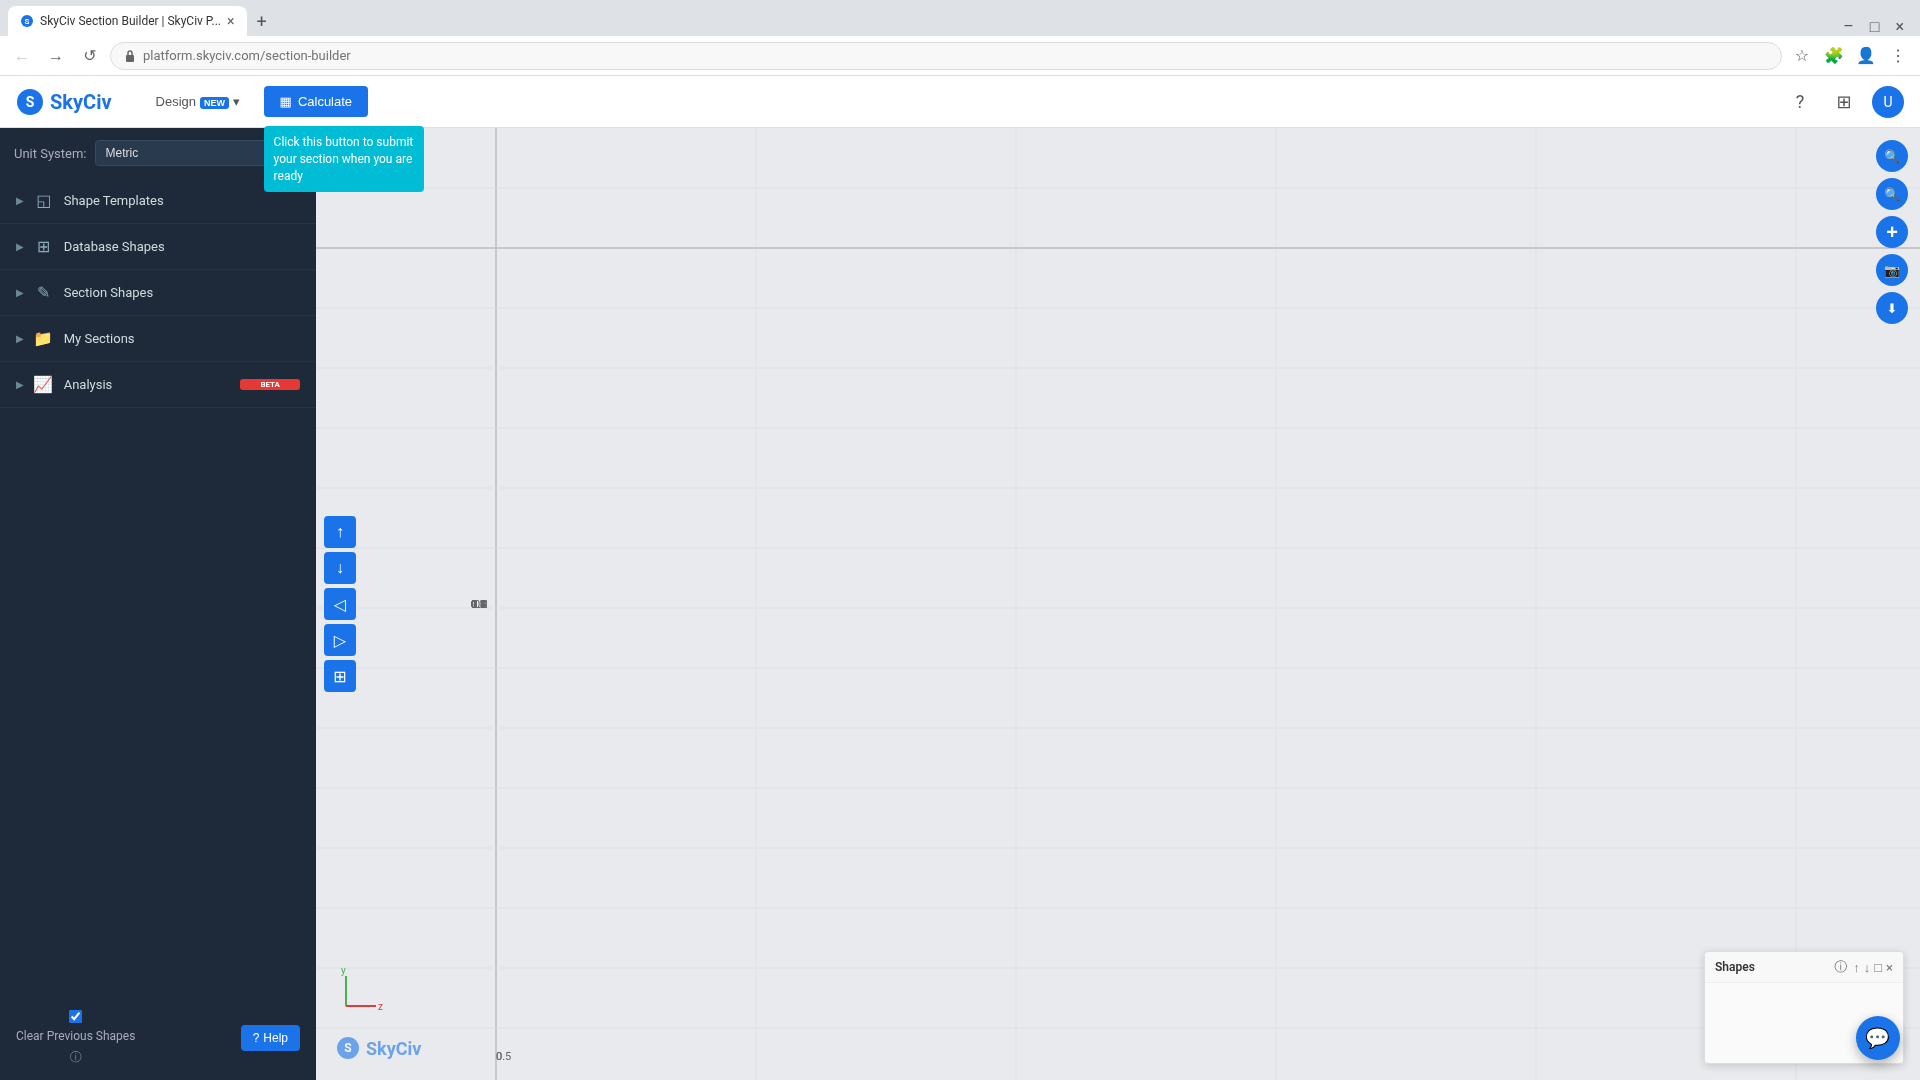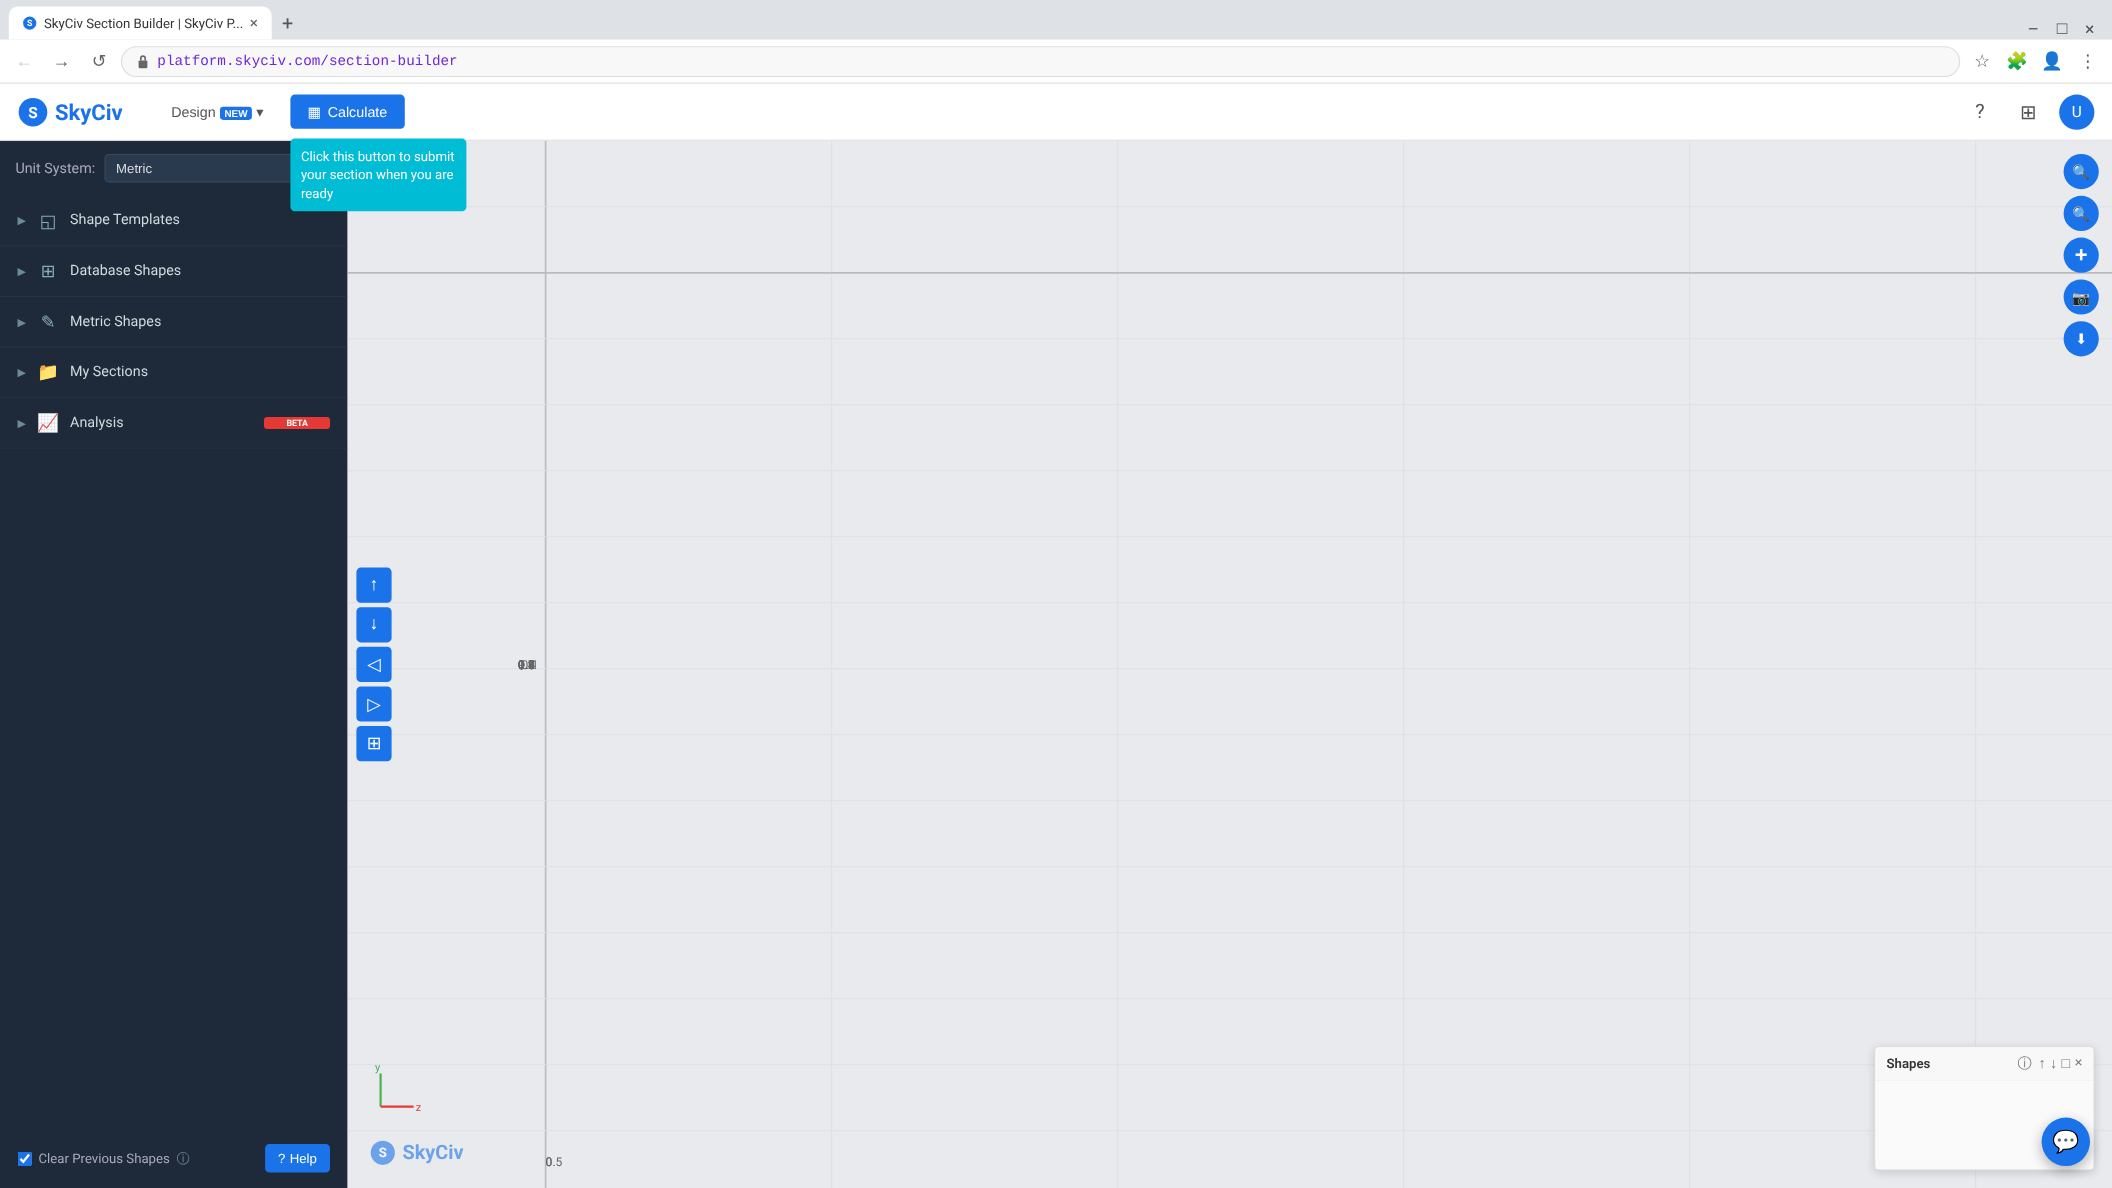--- a/index.html
+++ b/index.html
@@ -57,21 +57,21 @@
       border: 1px solid #ddd;
       border-radius: 14px;
       padding: 0 12px;
       font-size: 13px;
       color: #333;
       background: #f8f8f8;
       display: flex;
       align-items: center;
       gap: 6px;
     }
-    .address-text { flex: 1; font-size: 13px; color: #6d28d9; font-family: Liberation Mono, monospace; }
+    .address-text { flex: 1; font-size: 13px; color: #737373; }
     .nav-actions { display: flex; gap: 4px; }
     .nav-action-btn { width: 28px; height: 28px; display: flex; align-items: center; justify-content: center; color: #555; cursor: pointer; border-radius: 50%; font-size: 16px; }
 
     
     .app-container {
       flex: 1;
       display: flex;
       flex-direction: column;
       overflow: hidden;
     }
@@ -184,21 +184,21 @@
     .sidebar-arrow { font-size: 10px; color: #6a8a9a; }
     .sidebar-item-icon { font-size: 16px; color: #8ab; width: 20px; text-align: center; }
     .sidebar-item-label { flex: 1; }
     .sidebar-footer {
       margin-top: auto;
       padding: 14px 16px;
       display: flex;
       align-items: center;
       gap: 10px;
     }
-    .clear-shapes-check { display: flex; align-items: center; gap: 6px; color: #aab; font-size: 12px; cursor: pointer; }
+    .clear-shapes-check { display: flex; align-items: center; gap: 6px; color: #aab; font-size: 12px; cursor: pointer; flex-direction: column; }
     .clear-shapes-check input { accent-color: #1a73e8; cursor: pointer; }
     .info-icon { color: #6a8a9a; font-size: 12px; }
     .help-btn {
       margin-left: auto;
       background: #1a73e8;
       color: #fff;
       border: none;
       border-radius: 4px;
       padding: 6px 12px;
       font-size: 12px;
@@ -437,21 +437,21 @@
           <span class="sidebar-item-label">Shape Templates</span>
         </div>
         <div class="sidebar-item">
           <span class="sidebar-arrow">▶</span>
           <span class="sidebar-item-icon">⊞</span>
           <span class="sidebar-item-label">Database Shapes</span>
         </div>
         <div class="sidebar-item">
           <span class="sidebar-arrow">▶</span>
           <span class="sidebar-item-icon">✎</span>
-          <span class="sidebar-item-label">Metric Shapes</span>
+          <span class="sidebar-item-label">Section Shapes</span>
         </div>
         <div class="sidebar-item">
           <span class="sidebar-arrow">▶</span>
           <span class="sidebar-item-icon">📁</span>
           <span class="sidebar-item-label">My Sections</span>
         </div>
         <div class="sidebar-item">
           <span class="sidebar-arrow">▶</span>
           <span class="sidebar-item-icon">📈</span>
           <span class="sidebar-item-label">Analysis</span>

